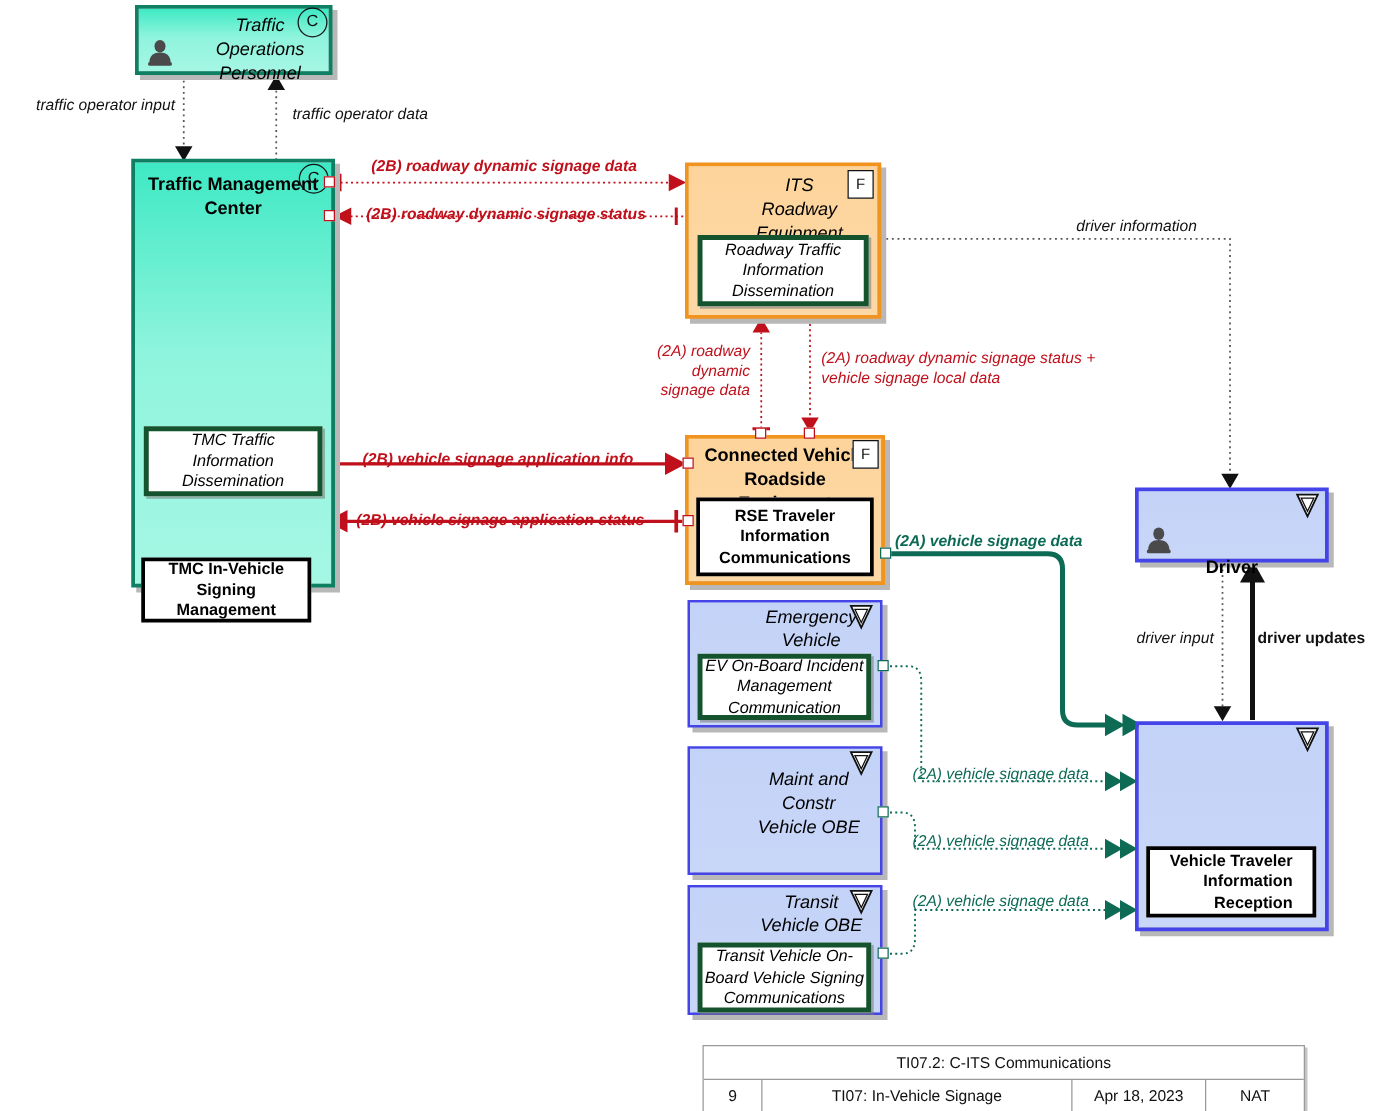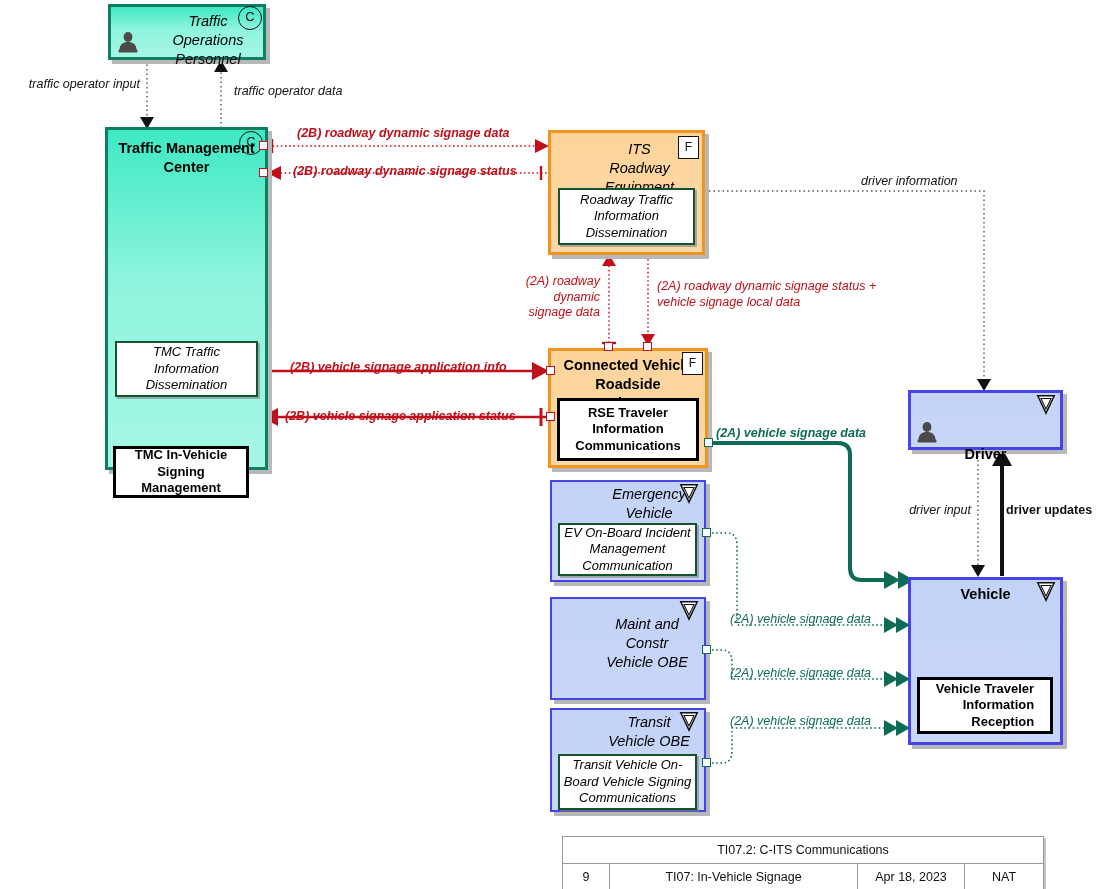--- a/index.html
+++ b/index.html
@@ -23,21 +23,21 @@
   .blue .body{background:linear-gradient(180deg,#c3d3f7 0%,#c8d6f8 100%);border:3px solid #4444e8;}
 
   .title{font-size:14.5px;line-height:19px;}
   .t-italic{font-style:italic;font-weight:normal;margin-left:42px;}
   .t-bold{font-weight:bold;font-style:normal;}
 
   
   .func{position:absolute;z-index:3;box-sizing:border-box;background:#ffffff;
         text-align:center;display:flex;align-items:center;justify-content:center;
         font-size:13px;line-height:16.5px;}
-  .func.thin{border:2px solid #14532d;box-shadow:2px 2px 0 rgba(120,120,120,.55);}
+  .func.thin{border:4px solid #14532d;box-shadow:2px 2px 0 rgba(120,120,120,.55);}
   .func.thick{border:3px solid #000000;font-weight:bold;}
   .func.ital{font-style:italic;}
 
   
   .badge-c,.badge-f,.badge-v{position:absolute;z-index:5;}
   .badge-c{width:22px;height:22px;border:1.6px solid #111;border-radius:50%;
            font-size:13px;line-height:20px;text-align:center;color:#111;background:transparent;}
   .badge-f{width:19px;height:21px;border:1.6px solid #111;background:#fff;
            font-size:12px;line-height:20px;text-align:center;color:#111;}
   .badge-v{width:22px;height:22px;}
@@ -275,21 +275,20 @@
     </svg>
     <svg class="badge-v" style="right:6px;top:3px;" viewBox="0 0 24 24">
       <path d="M3,3 L21,3 L12,22 z" fill="#fff" stroke="#111" stroke-width="1.6"></path>
       <path d="M6.5,6 L17.5,6 L12,17.5 z" fill="none" stroke="#111" stroke-width="1.1"></path>
     </svg>
   </div>
 
   <div class="node blue" style="left:908px;top:577px;width:155px;height:168px;">
     <div class="shadow"></div>
     <div class="body"></div>
-    <div class="title t-bold" style="padding:8px 10px 0 10px;white-space:pre-line;">Vehicle</div>
     <svg class="badge-v" style="right:6px;top:3px;" viewBox="0 0 24 24">
       <path d="M3,3 L21,3 L12,22 z" fill="#fff" stroke="#111" stroke-width="1.6"></path>
       <path d="M6.5,6 L17.5,6 L12,17.5 z" fill="none" stroke="#111" stroke-width="1.1"></path>
     </svg>
     <div class="func thick" style="left:9px;top:100px;width:136px;height:57px;white-space:pre-line;text-align:right;">Vehicle Traveler
 Information
 Reception</div>
   </div>
 
   <div class="port red" style="left:259px;top:141px;"></div>

